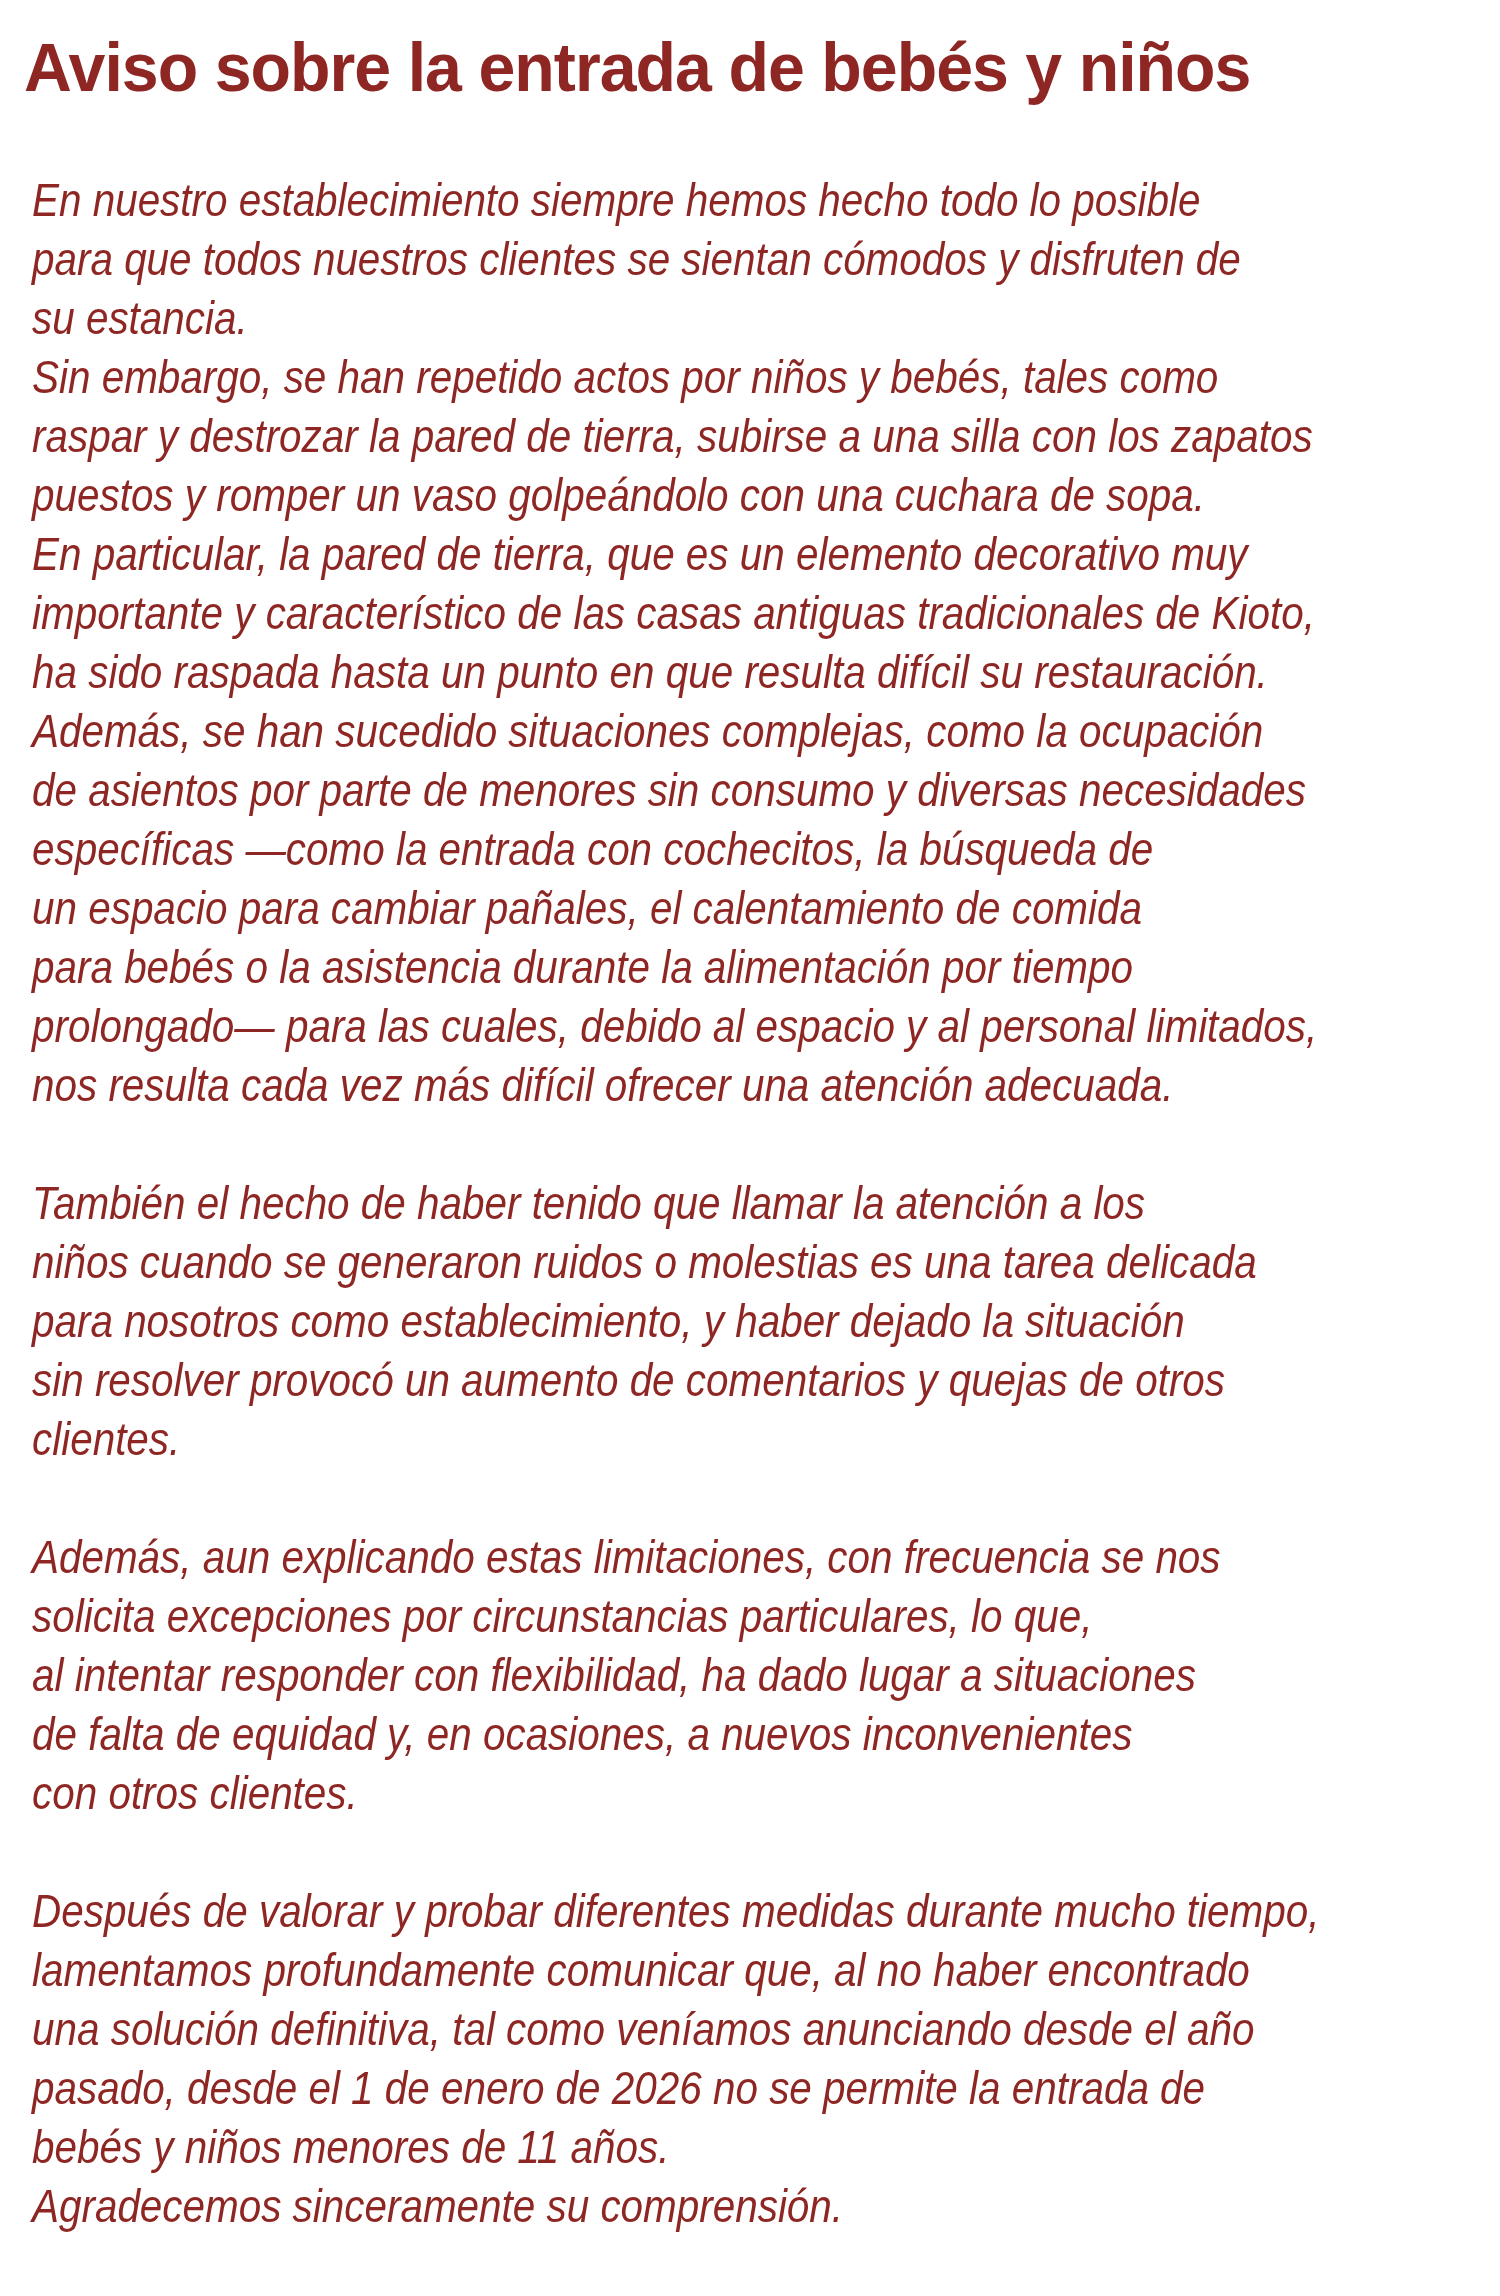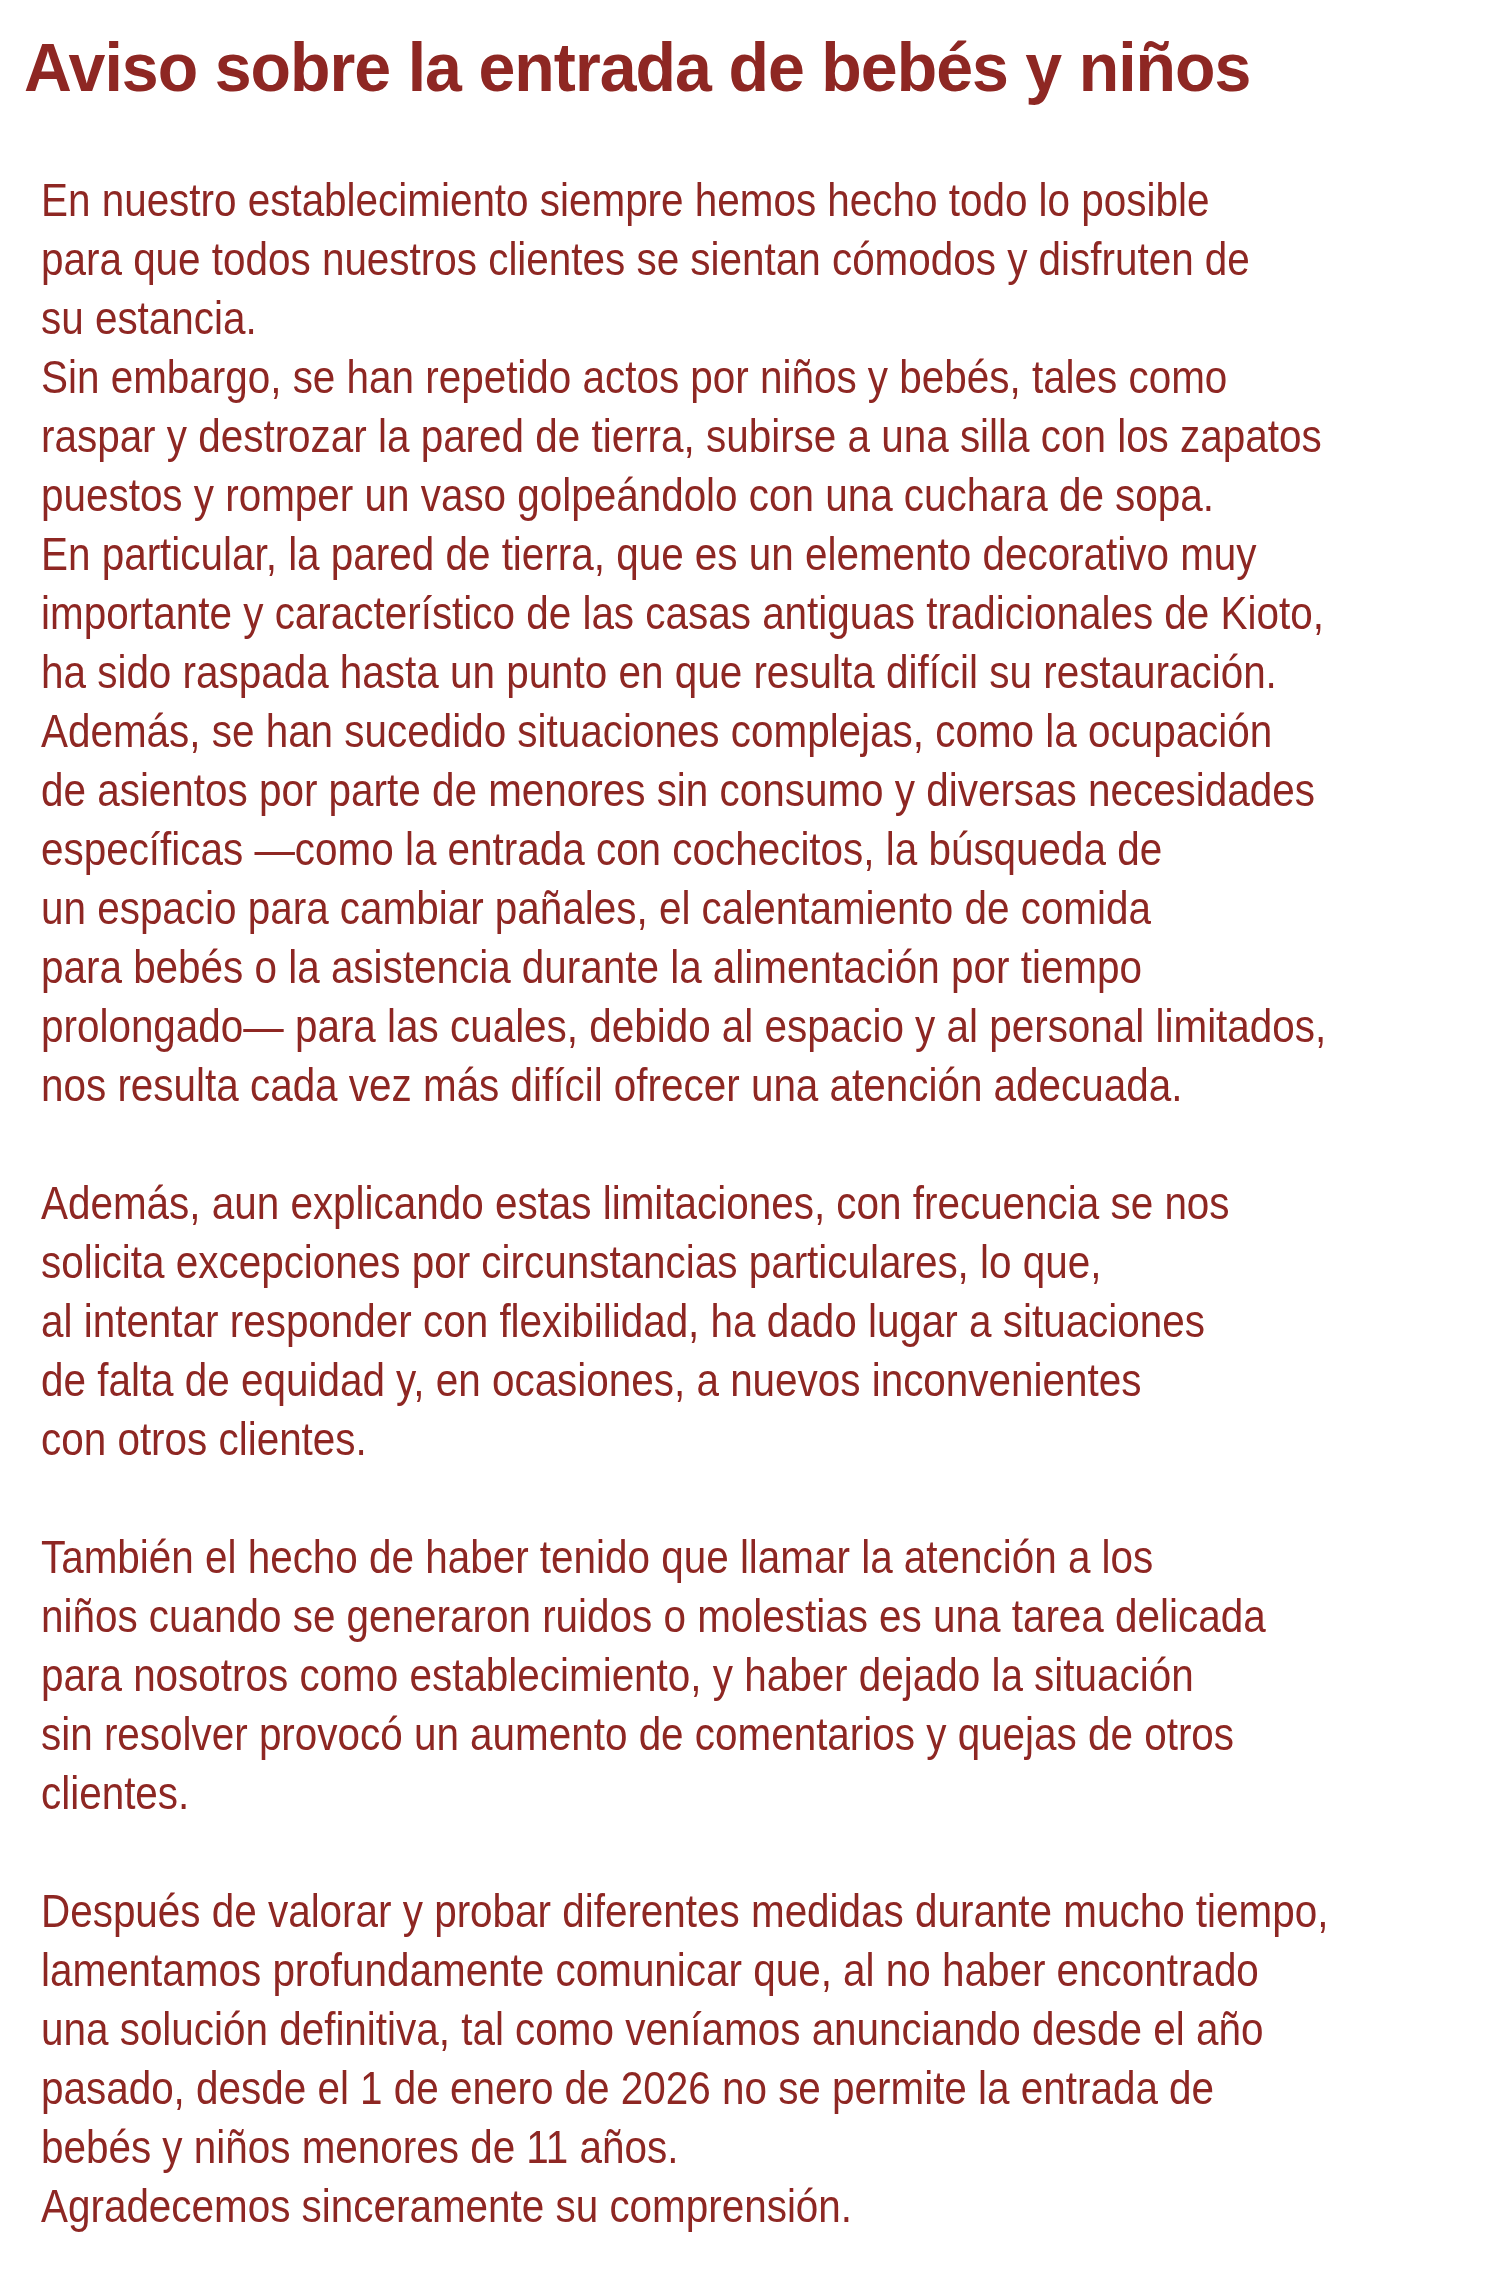--- a/index.html
+++ b/index.html
@@ -27,21 +27,22 @@
     text-align: center;
     font-size: 69px;
     line-height: 76px;
     font-weight: 700;
     letter-spacing: -1px;
     transform: scaleX(0.96);
     white-space: nowrap;
   }
   .body-text {
     margin-top: 54px;
-    padding-left: 41px;
+    padding-left: 32px;
+    font-style: italic;
   }
   .paragraph {
     margin: 0;
   }
   .paragraph + .paragraph {
     margin-top: 59px;
   }
   .line {
     white-space: nowrap;
     font-size: 47px;
@@ -70,32 +71,32 @@
         <div class="line">ha sido raspada hasta un punto en que resulta difícil su restauración.</div>
         <div class="line">Además, se han sucedido situaciones complejas, como la ocupación</div>
         <div class="line">de asientos por parte de menores sin consumo y diversas necesidades</div>
         <div class="line">específicas —como la entrada con cochecitos, la búsqueda de</div>
         <div class="line">un espacio para cambiar pañales, el calentamiento de comida</div>
         <div class="line">para bebés o la asistencia durante la alimentación por tiempo</div>
         <div class="line">prolongado— para las cuales, debido al espacio y al personal limitados,</div>
         <div class="line">nos resulta cada vez más difícil ofrecer una atención adecuada.</div>
       </div>
       <div class="paragraph">
+        <div class="line">También el hecho de haber tenido que llamar la atención a los</div>
+        <div class="line">niños cuando se generaron ruidos o molestias es una tarea delicada</div>
+        <div class="line">para nosotros como establecimiento, y haber dejado la situación</div>
+        <div class="line">sin resolver provocó un aumento de comentarios y quejas de otros</div>
+        <div class="line">clientes.</div>
+      </div>
+      <div class="paragraph">
         <div class="line">Además, aun explicando estas limitaciones, con frecuencia se nos</div>
         <div class="line">solicita excepciones por circunstancias particulares, lo que,</div>
         <div class="line">al intentar responder con flexibilidad, ha dado lugar a situaciones</div>
         <div class="line">de falta de equidad y, en ocasiones, a nuevos inconvenientes</div>
         <div class="line">con otros clientes.</div>
-      </div>
-      <div class="paragraph">
-        <div class="line">También el hecho de haber tenido que llamar la atención a los</div>
-        <div class="line">niños cuando se generaron ruidos o molestias es una tarea delicada</div>
-        <div class="line">para nosotros como establecimiento, y haber dejado la situación</div>
-        <div class="line">sin resolver provocó un aumento de comentarios y quejas de otros</div>
-        <div class="line">clientes.</div>
       </div>
       <div class="paragraph">
         <div class="line">Después de valorar y probar diferentes medidas durante mucho tiempo,</div>
         <div class="line">lamentamos profundamente comunicar que, al no haber encontrado</div>
         <div class="line">una solución definitiva, tal como veníamos anunciando desde el año</div>
         <div class="line">pasado, desde el 1 de enero de 2026 no se permite la entrada de</div>
         <div class="line">bebés y niños menores de 11 años.</div>
         <div class="line">Agradecemos sinceramente su comprensión.</div>
       </div>
     </div>

